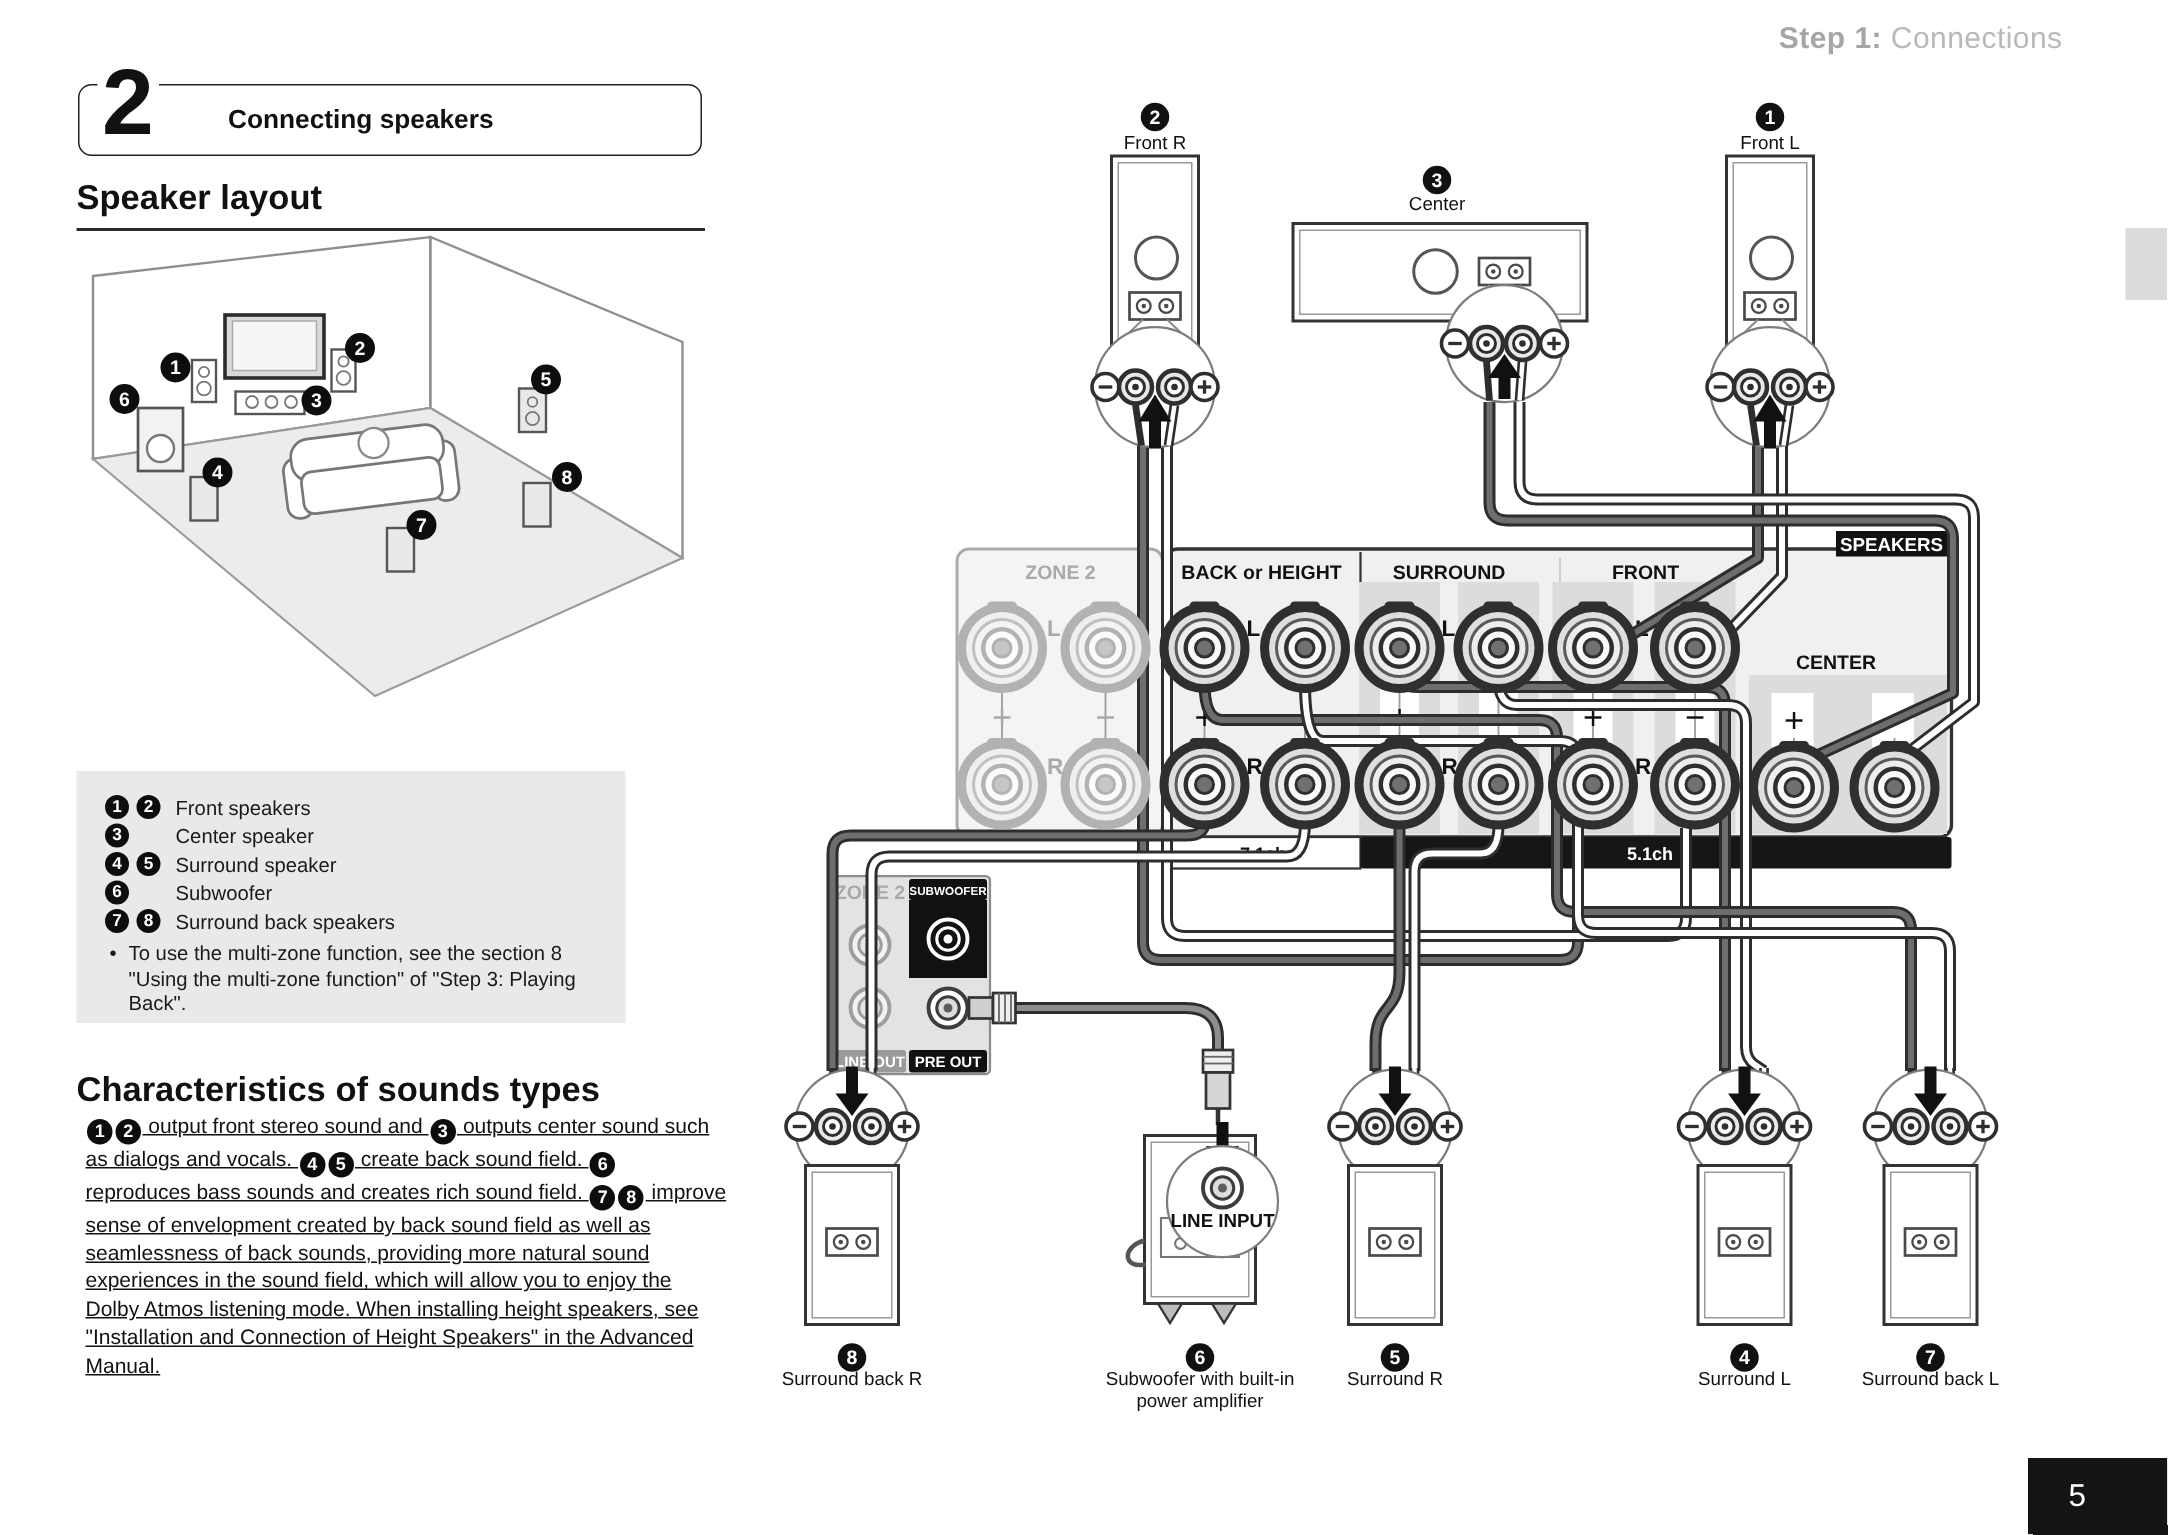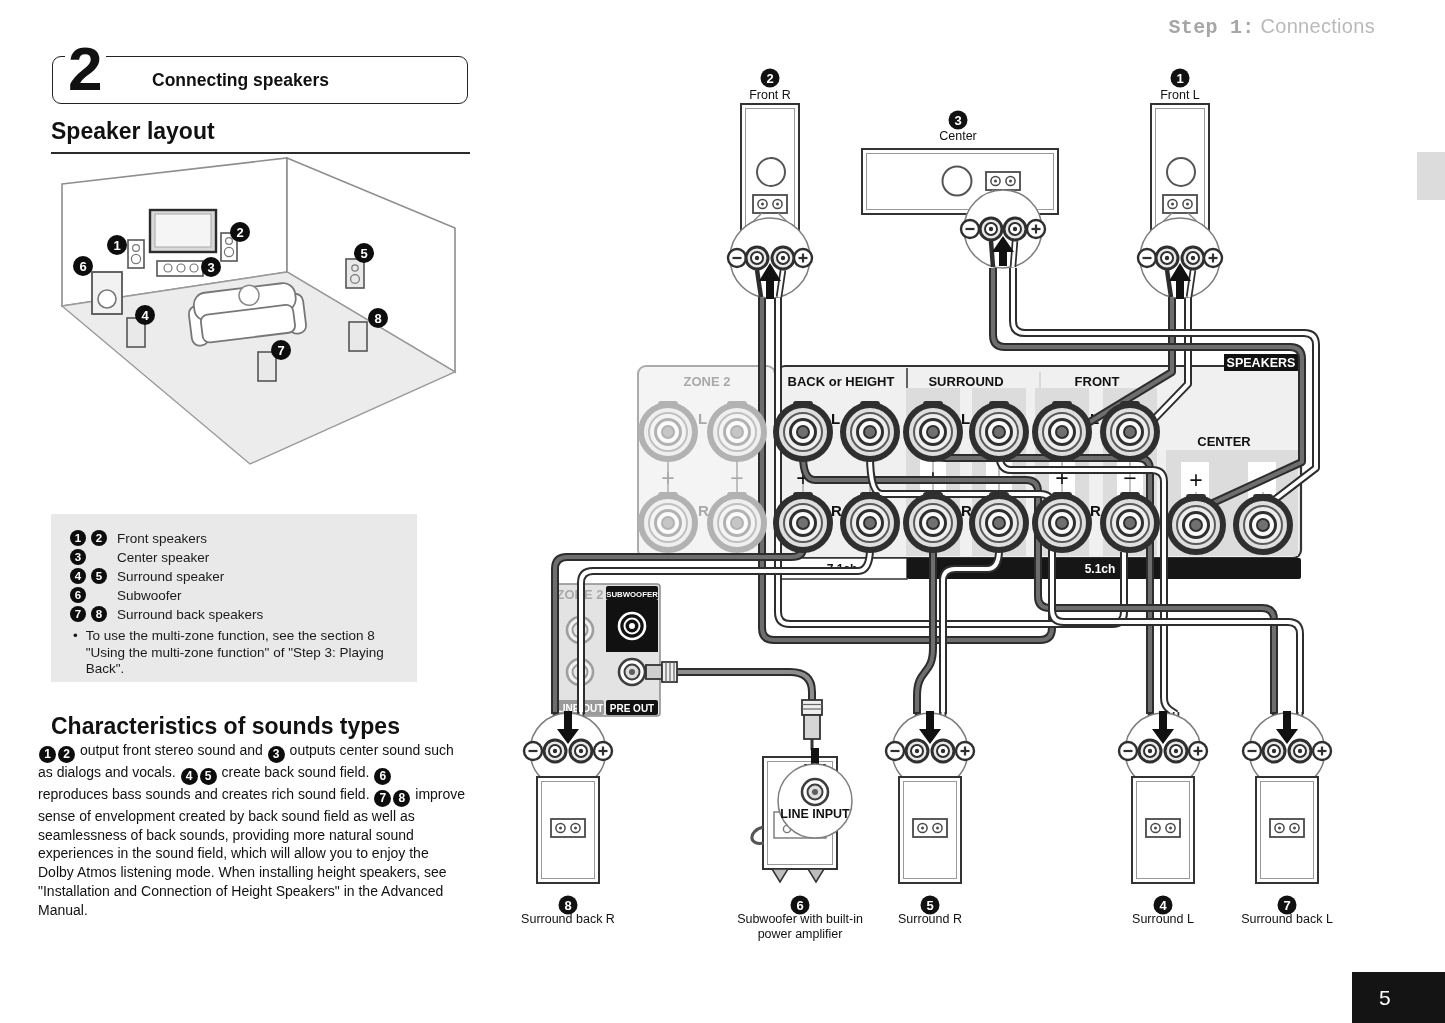--- a/index.html
+++ b/index.html
@@ -1,41 +1,41 @@
 <!DOCTYPE html>
 <html><head>
 <meta charset="utf-8">
 <style>
   html,body{margin:0;padding:0;background:#fff;}
   .page{position:relative;width:1445px;height:1023px;background:#fff;overflow:hidden;
         font-family:"Liberation Sans",sans-serif;color:#1a1a1a;}
   
   .step-header{position:absolute;top:15px;right:70px;font-size:20px;color:#b9b9b9;letter-spacing:.3px;}
-  .step-header .b{color:#a6a6a6;font-weight:bold;font-family:Liberation Mono, monospace;}
+  .step-header .b{color:#a6a6a6;font-weight:bold;}
   
   .title-box{position:absolute;left:52px;top:56px;width:414px;height:46px;
              border:1.6px solid #222;border-radius:9px;}
   .big-num{position:absolute;left:12px;top:-17px;background:#fff;padding:0 7px 0 3px;
            font-size:62px;font-weight:bold;line-height:.95;letter-spacing:-3px;color:#111;}
   .title-box .t{position:absolute;left:64px;top:50%;transform:translateY(-50%);
                 font-weight:bold;font-size:17.5px;color:#111;margin-left:35px;}
   .h2{position:absolute;left:51px;font-weight:bold;font-size:23px;color:#111;}
   #speaker-layout-h{top:118px;width:419px;padding-bottom:7px;border-bottom:2.6px solid #2b2b2b;}
   #characteristics-h{top:713px;}
   
   .legend{position:absolute;left:51px;top:514px;width:366px;height:168px;background:#e9e9e9;
           box-sizing:border-box;padding:16px 12px 0 19px;}
   .brow{display:flex;align-items:center;margin-bottom:3px;font-size:13.5px;}
   .bcell{width:47px;display:flex;gap:5px;flex:none;}
   .badge{display:inline-block;width:16px;height:16px;border-radius:50%;background:#0d0d0d;color:#fff;
          font-size:11.5px;font-weight:bold;text-align:center;line-height:16px;flex:none;}
   .legend-note{display:flex;margin-top:6px;font-size:13.5px;line-height:16.5px;}
   .legend-note .dot{margin:0 8px 0 3px;}
   
-  .chars-p{position:absolute;left:38px;top:741px;width:428px;font-size:14px;line-height:18.7px;color:#111;}
+  .chars-p{position:absolute;left:57px;top:741px;width:428px;font-size:14px;line-height:18.7px;color:#111;text-decoration:underline;}
   .chars-p .badge{width:17px;height:17px;line-height:17px;font-size:12px;vertical-align:-3px;margin:0 1px;}
   
   .page-num{position:absolute;right:0;bottom:0;width:93px;height:51px;background:#141414;color:#fff;
             font-size:21px;display:flex;align-items:center;box-sizing:border-box;padding-left:27px;}
   .side-tab{position:absolute;left:1417px;top:152px;width:28px;height:48px;background:#dcdcdc;}
   svg{position:absolute;}
   svg text{font-family:"Liberation Sans",sans-serif;}
   .slab{font-size:13px;font-weight:bold;text-anchor:middle;fill:#111;}
   .glab{fill:#a9a9a9;}
   .lr{font-size:15px;font-weight:bold;fill:#111;}

